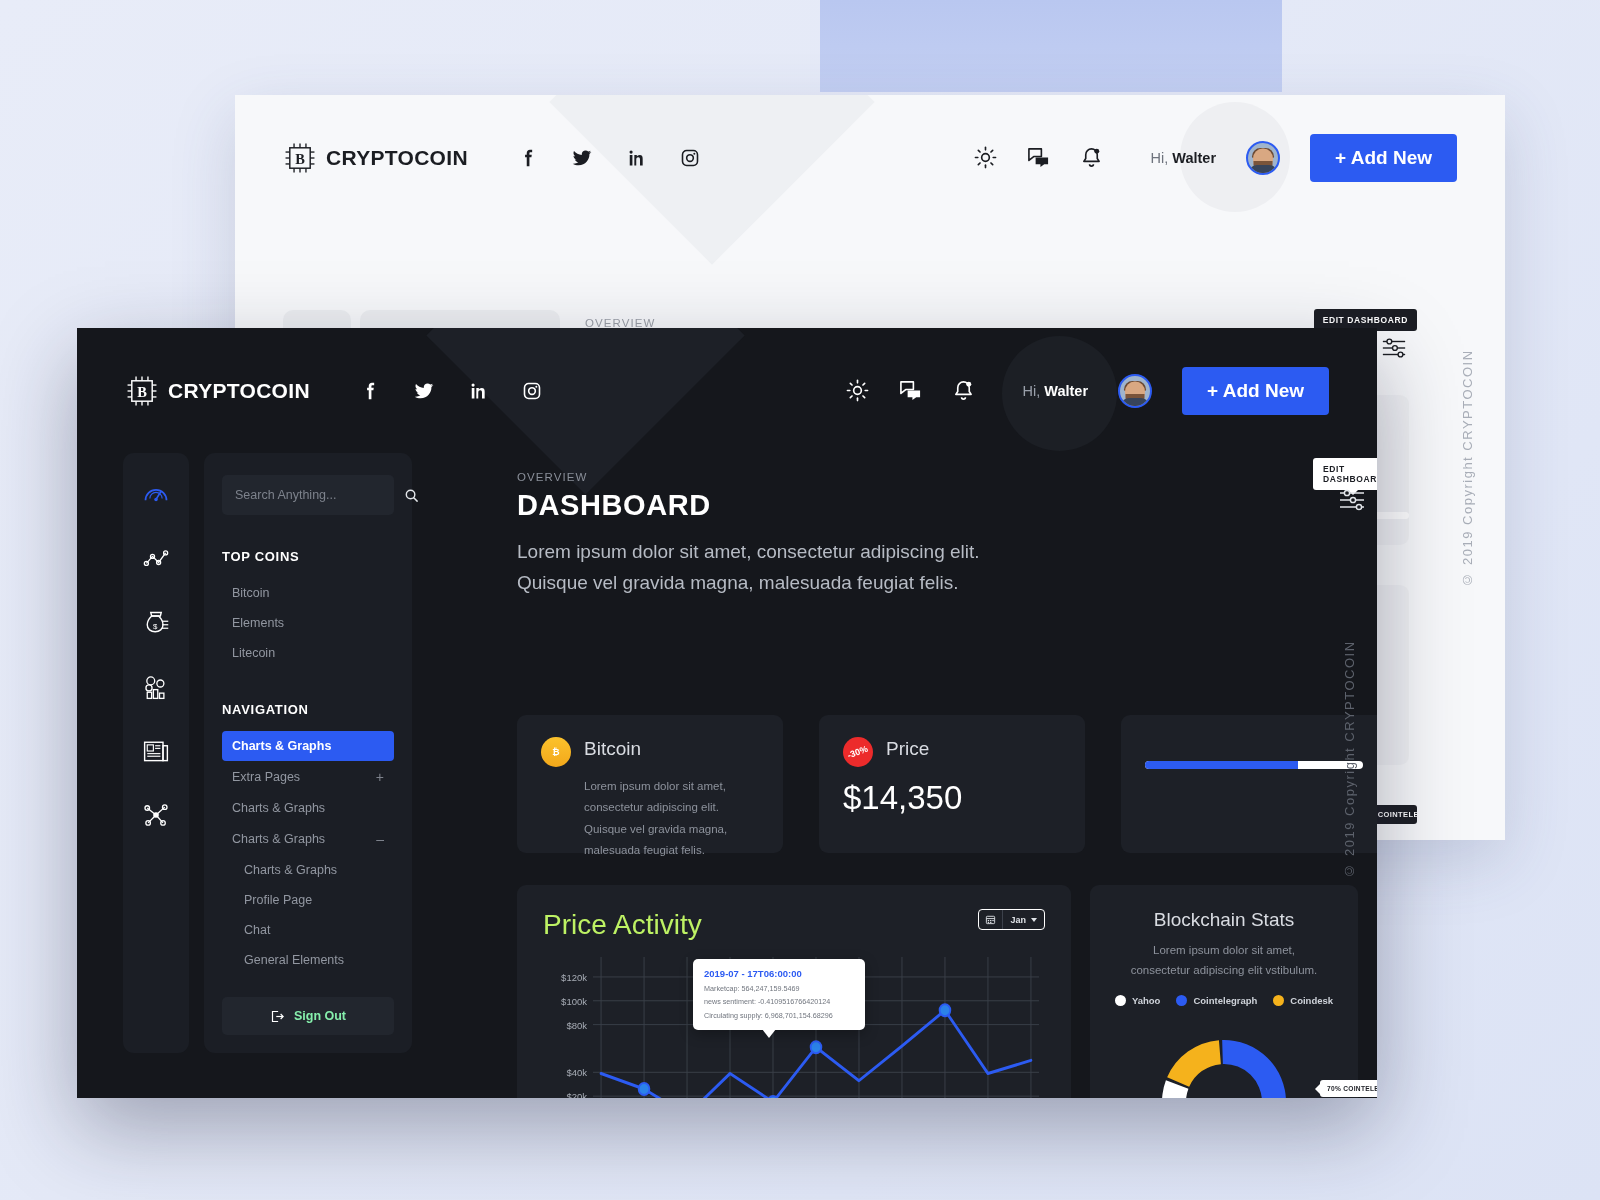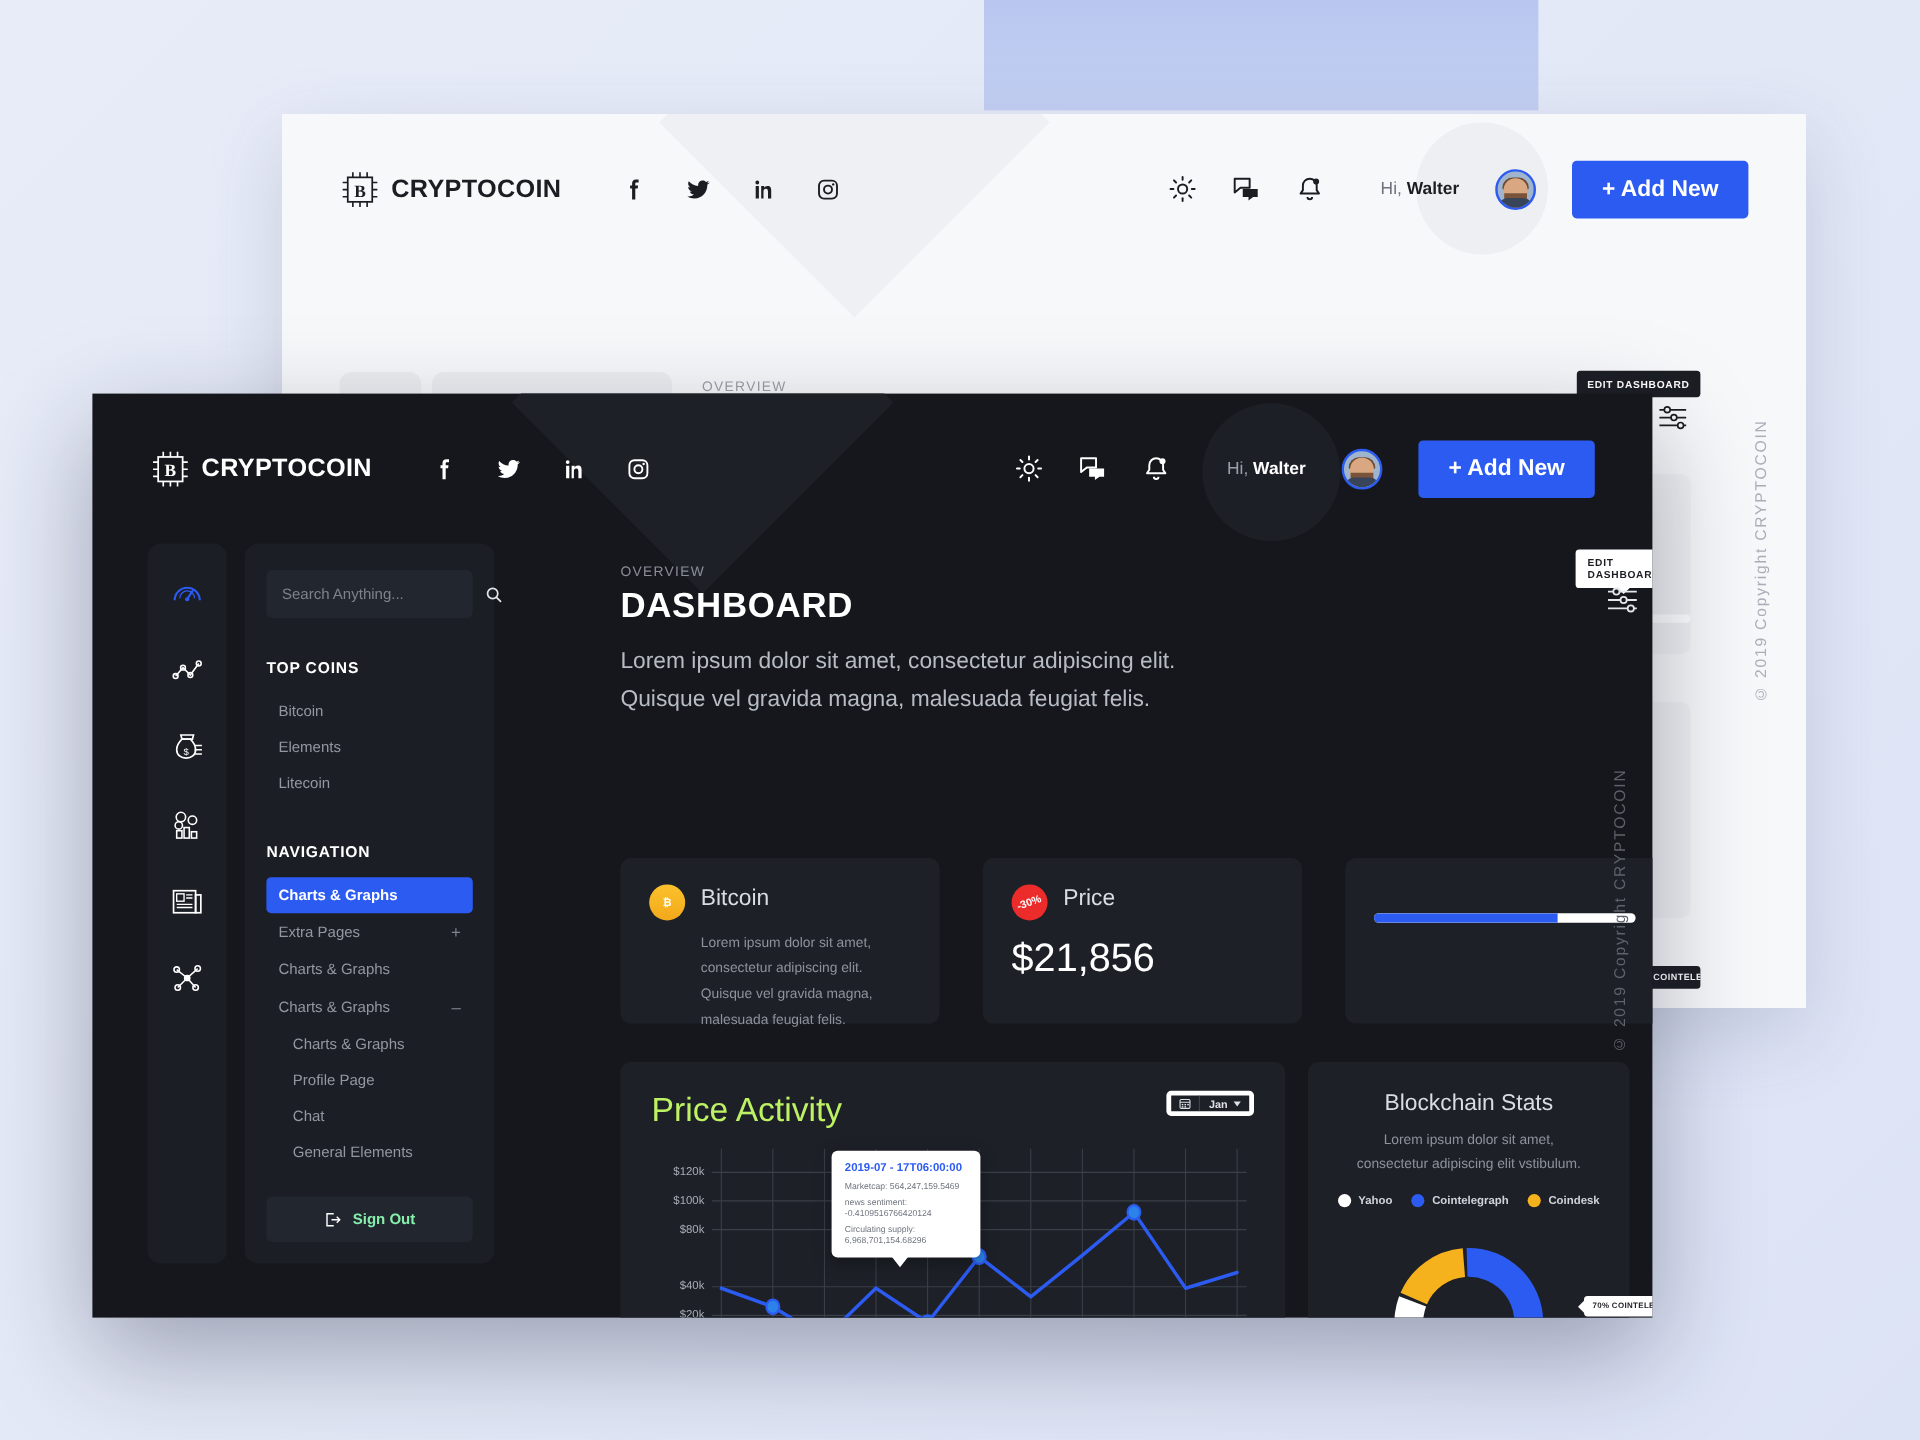--- a/index.html
+++ b/index.html
@@ -237,21 +237,21 @@
 
   
   .chart-card {
     position: absolute; left: 77px; top: 432px; width: 554px; height: 290px;
     background: #1d2027; border-radius: 9px; padding: 24px 26px 16px;
   }
   .chart-top { display: flex; align-items: flex-start; }
   .chart-title { font-size: 28px; color: #bef264; }
   .date-sel {
     margin-left: auto; display: flex; align-items: center;
-    border: 4px solid #ffffff; border-radius: 4px; height: 21px; overflow: hidden;
+    border: 1px solid #ffffff; border-radius: 4px; height: 21px; overflow: hidden;
   }
   .date-sel .calbox {
     width: 24px; height: 100%; display: flex; align-items: center; justify-content: center;
     border-right: 1px solid #3c414b;
   }
   .date-sel .mon {
     font-size: 9px; font-weight: bold; color: #dfe2e7; padding: 0 7px;
     display: flex; align-items: center; gap: 5px;
   }
   .date-sel .caret {
@@ -259,21 +259,21 @@
     border-top:4px solid #dfe2e7;
   }
   .plot { position: relative; margin-top: 16px; height: 200px; }
   .ylabels {
     position: absolute; left: 0; top: 0; width: 44px; height: 167px;
     font-size: 9.5px; color: #a7acb5;
   }
   .ylabels span { position: absolute; right: 0; transform: translateY(-50%); }
   .grid { position: absolute; left: 50px; top: 0; right: 6px; height: 167px; }
   .tooltip {
-    position: absolute; left: 150px; top: 2px; width: 124px;
+    position: absolute; left: 150px; top: 2px; width: 172px;
     background: #ffffff; border-radius: 5px; padding: 9px 11px 10px;
     box-shadow: 0 4px 14px rgba(0,0,0,.3); z-index: 5;
   }
   .tooltip .t-title { font-size: 9.5px; font-weight: bold; color: #2c5bf2; }
   .tooltip .t-row { font-size: 7.2px; color: #70757e; margin-top: 4.5px; }
   .tooltip::after {
     content:""; position:absolute; left: 40%; bottom: -8px;
     border-left: 7px solid transparent; border-right: 7px solid transparent; border-top: 9px solid #ffffff;
   }
 
@@ -648,21 +648,21 @@
         <div class="stat-desc" style="margin-left:43px">Lorem ipsum dolor sit amet, consectetur adipiscing elit. Quisque vel gravida magna, malesuada feugiat felis.</div>
       </div>
 
       <div class="stat-card">
         <div class="stat-head">
           <div class="badge red">
               <span>-30%</span>
             </div>
           <div class="stat-title">Price</div>
         </div>
-        <div class="stat-value">$21,856</div>
+        <div class="stat-value">$14,350</div>
       </div>
 
       <div class="stat-card">
         <div class="progress">
             <i id="supply-fill" style="width: 70%;"></i>
           </div>
       </div>
     </div>
 
     <div class="chart-card">

